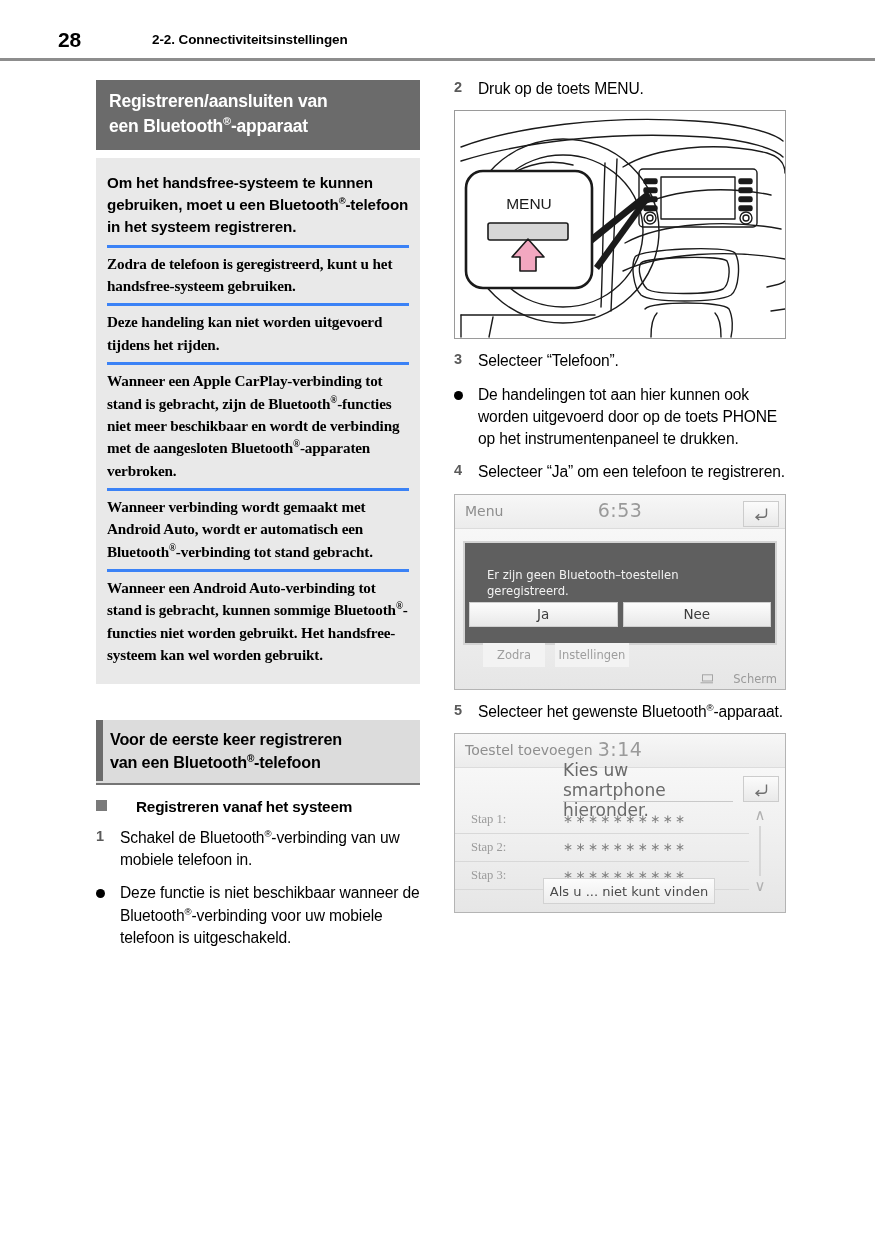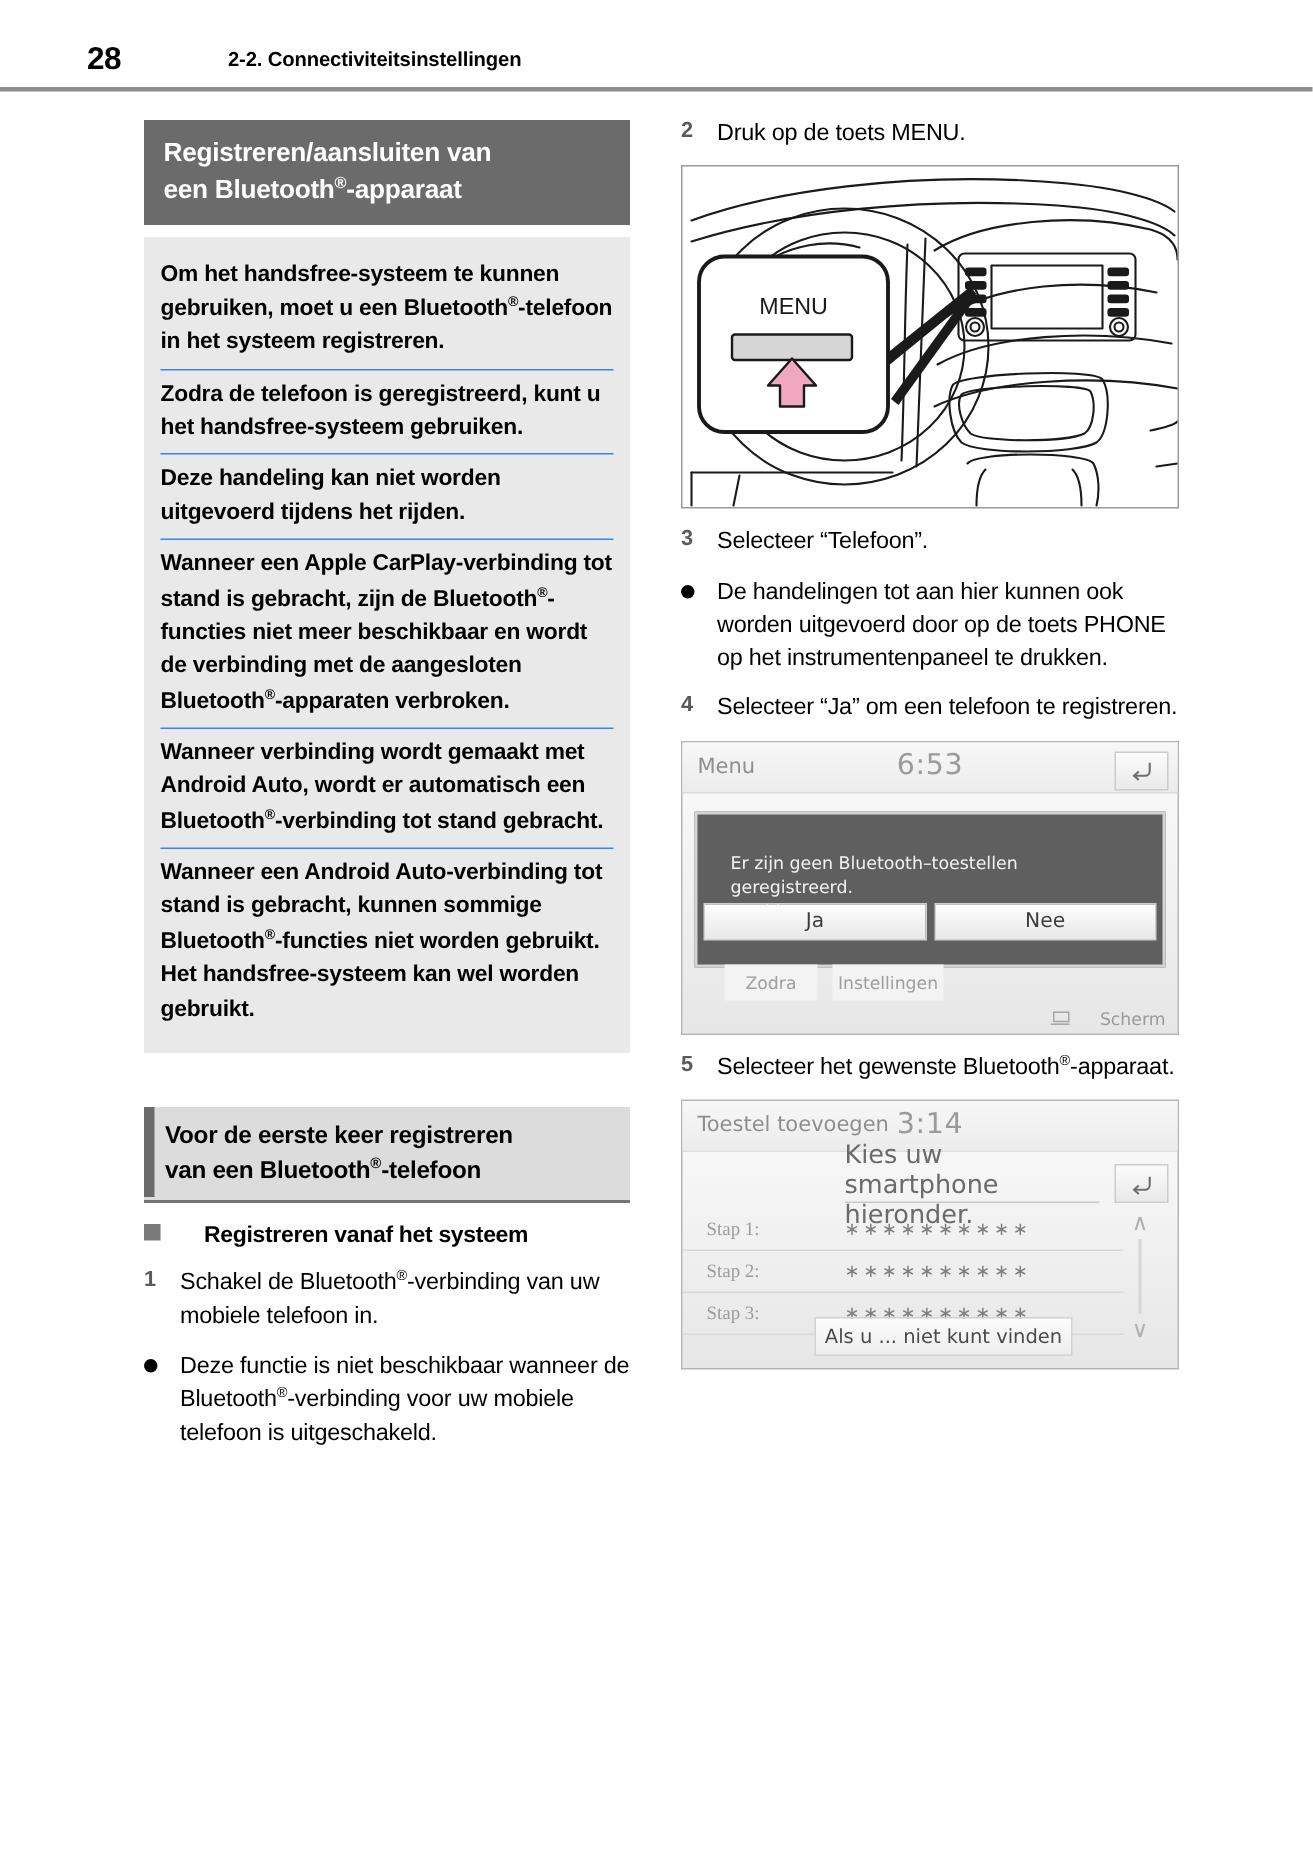--- a/index.html
+++ b/index.html
@@ -67,21 +67,22 @@
   }
   .info-box p {
     margin: 0;
     font-size: 15.2px;
     font-weight: bold;
     line-height: 1.47;
     letter-spacing: -0.15px;
     padding: 5px 0 6px 0;
   }
   .info-box p + p {
-    border-top: 1px solid #3b82f6;
+    border-top: 3px solid #3b82f6;
+    font-family: Liberation Serif, serif;
   }
 
   
   .section-title-light {
     position: relative;
     background: #dcdcdc;
     color: #000;
     font-size: 16.2px;
     font-weight: bold;
     line-height: 1.4;

